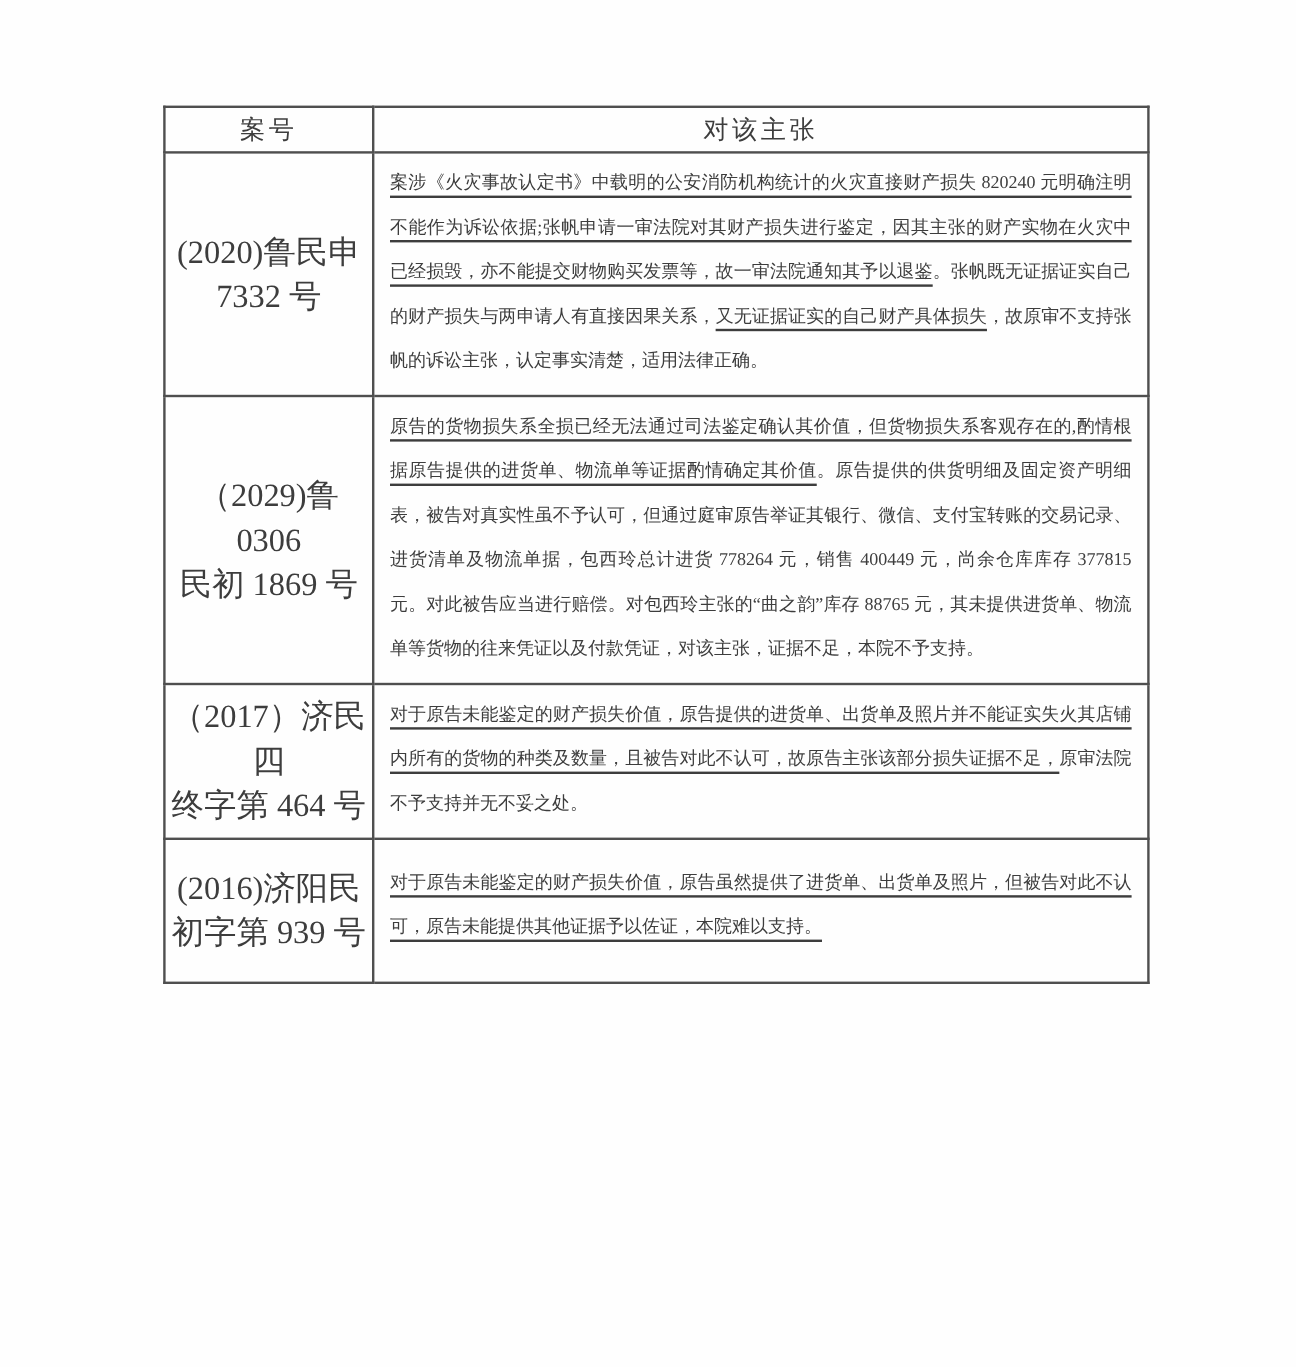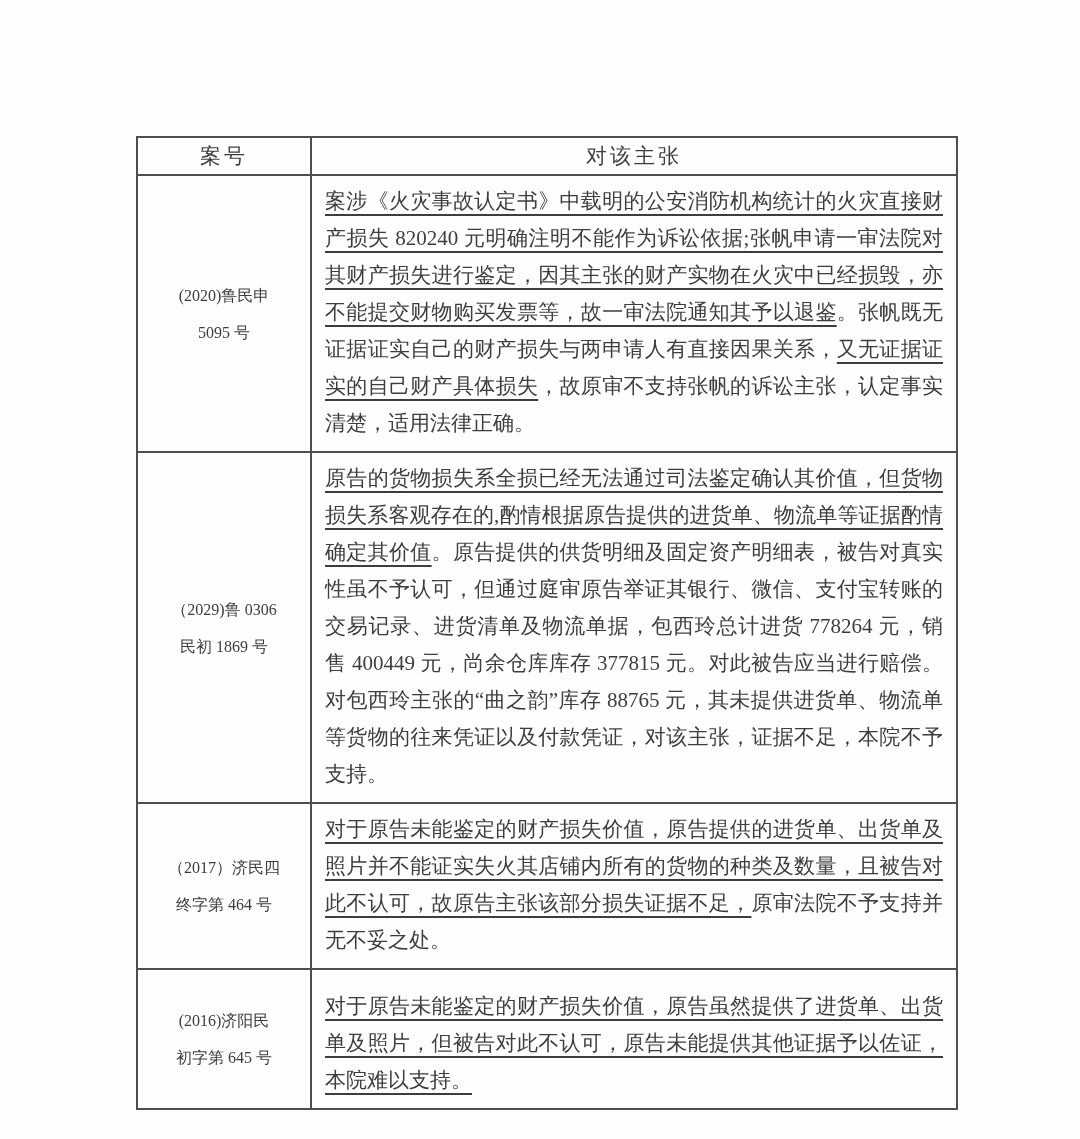--- a/index.html
+++ b/index.html
@@ -21,54 +21,53 @@
   .table-wrap {
     position: absolute;
     left: 136px;
     top: 88px;
     width: 822px;
   }
   table.case-table {
     border-collapse: collapse;
     width: 100%;
     table-layout: fixed;
-    margin-top: 48px;
   }
   .case-table th,
   .case-table td {
     border: 2px solid #4f4f4f;
   }
   .case-table th {
     height: 36px;
     font-size: 21px;
     font-weight: normal;
     text-align: center;
     letter-spacing: 3px;
     color: #3d3d3d;
     padding: 0;
   }
   th.col-case { width: 172px; }
   td.case-cell {
     text-align: center;
     vertical-align: middle;
-    font-size: 16px;
+    font-size: 27px;
     line-height: 37px;
     padding: 4px 2px;
   }
   td.judg-cell {
     vertical-align: middle;
-    font-size: 21px;
+    font-size: 15px;
     line-height: 37px;
     padding: 7px 13px 9px 13px;
     text-align: justify;
     text-justify: inter-character;
   }
   tr:last-child td.judg-cell {
     padding-top: 18px;
-    padding-bottom: 9px;
+    padding-bottom: 26px;
   }
   .u {
     text-decoration: underline;
     text-decoration-thickness: 1.5px;
     text-underline-offset: 6px;
   }
 </style>
 </head>
 <body>
 
@@ -76,31 +75,31 @@
   <div class="table-wrap">
     <table class="case-table">
       <thead>
         <tr>
           <th class="col-case">案号</th>
           <th class="col-judg">对该主张</th>
         </tr>
       </thead>
       <tbody>
           <tr>
-            <td class="case-cell"><span>(2020)鲁民申</span><br><span>5095 号</span></td>
+            <td class="case-cell"><span>(2020)鲁民申</span><br><span>7332 号</span></td>
             <td class="judg-cell"><span class="u">案涉《火灾事故认定书》中载明的公安消防机构统计的火灾直接财产损失 820240 元明确注明不能作为诉讼依据;张帆申请一审法院对其财产损失进行鉴定，因其主张的财产实物在火灾中已经损毁，亦不能提交财物购买发票等，故一审法院通知其予以退鉴</span><span>。张帆既无证据证实自己的财产损失与两申请人有直接因果关系，</span><span class="u">又无证据证实的自己财产具体损失</span><span>，故原审不支持张帆的诉讼主张，认定事实清楚，适用法律正确。</span></td>
           </tr>
           <tr>
             <td class="case-cell"><span>（2029)鲁 0306</span><br><span>民初 1869 号</span></td>
             <td class="judg-cell"><span class="u">原告的货物损失系全损已经无法通过司法鉴定确认其价值，但货物损失系客观存在的,酌情根据原告提供的进货单、物流单等证据酌情确定其价值</span><span>。原告提供的供货明细及固定资产明细表，被告对真实性虽不予认可，但通过庭审原告举证其银行、微信、支付宝转账的交易记录、进货清单及物流单据，包西玲总计进货 778264 元，销售 400449 元，尚余仓库库存 377815 元。对此被告应当进行赔偿。对包西玲主张的“曲之韵”库存 88765 元，其未提供进货单、物流单等货物的往来凭证以及付款凭证，对该主张，证据不足，本院不予支持。</span></td>
           </tr>
           <tr>
             <td class="case-cell"><span>（2017）济民四</span><br><span>终字第 464 号</span></td>
             <td class="judg-cell"><span class="u">对于原告未能鉴定的财产损失价值，原告提供的进货单、出货单及照片并不能证实失火其店铺内所有的货物的种类及数量，且被告对此不认可，故原告主张该部分损失证据不足，</span><span>原审法院不予支持并无不妥之处。</span></td>
           </tr>
           <tr>
-            <td class="case-cell"><span>(2016)济阳民</span><br><span>初字第 645 号</span></td>
+            <td class="case-cell"><span>(2016)济阳民</span><br><span>初字第 939 号</span></td>
             <td class="judg-cell"><span class="u">对于原告未能鉴定的财产损失价值，原告虽然提供了进货单、出货单及照片，但被告对此不认可，原告未能提供其他证据予以佐证，本院难以支持。</span></td>
           </tr>
         </tbody>
     </table>
   </div>
 </div>
 
 </body></html>

